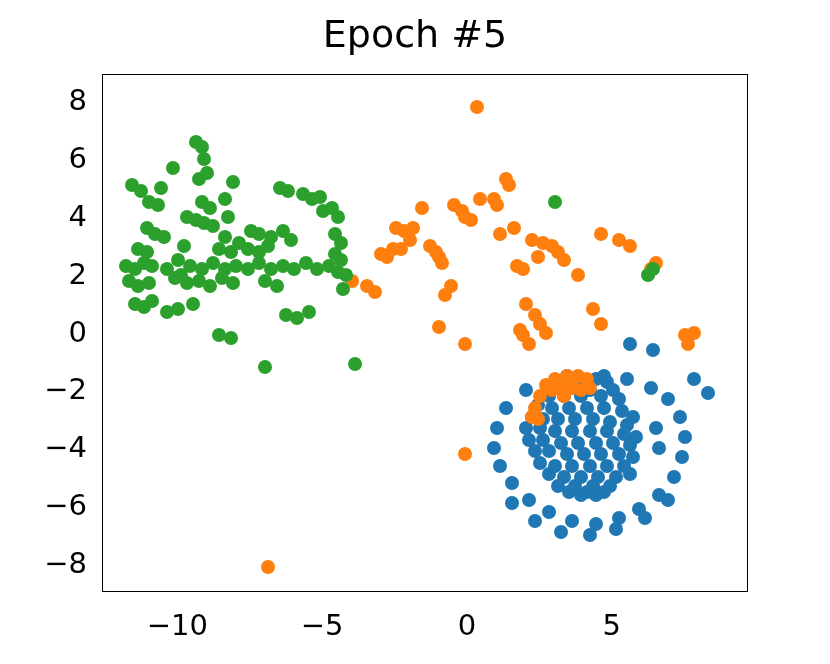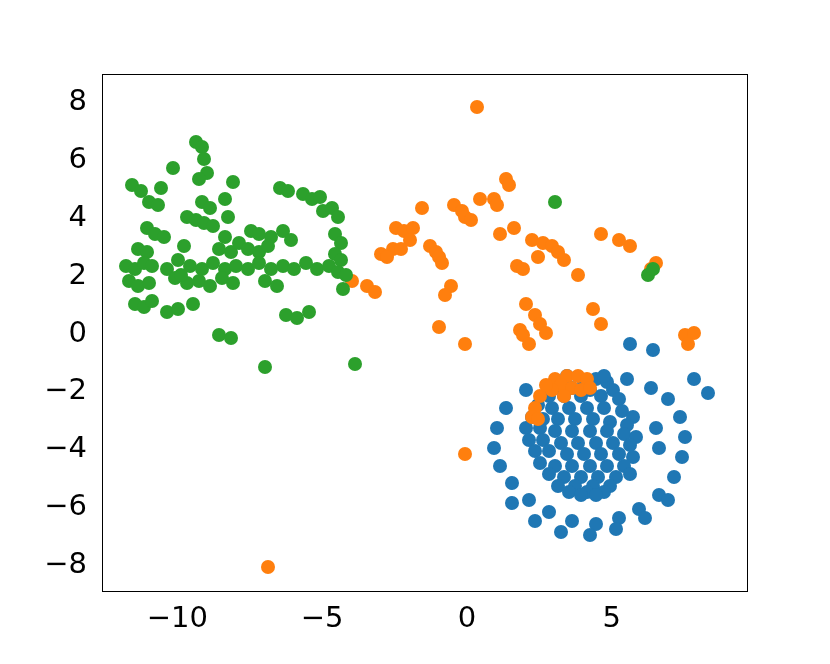--- a/index.html
+++ b/index.html
@@ -26,21 +26,21 @@
   .pt.c1{background:#ff7f0e;}
   .pt.c2{background:#2ca02c;}
 
   
   .tick-y{position:absolute;left:-6.5px;width:6.5px;height:0;
           border-top:1.6px solid #000;}
   .tick-x{position:absolute;top:100%;height:6.5px;width:0;
           border-left:1.6px solid #000;}
   .ylab{position:absolute;right:0;text-align:right;font-size:29px;color:#000;
         transform:translateY(-50%);white-space:nowrap;}
-  .xlab{position:absolute;top:0;text-align:center;font-size:29px;color:#000;
+  .xlab{position:absolute;top:8px;text-align:center;font-size:29px;color:#000;
         transform:translateX(-50%);white-space:nowrap;}
   #ylabels{position:absolute;left:0px;top:74px;width:95px;height:518px;}
   #xlabels{position:absolute;left:102px;top:600px;width:646px;height:40px;}
 
   
   #legend{
     position:absolute;left:491px;top:95px;width:239px;height:140px;
     background:rgba(255,255,255,0.80);
     border:1px solid #cccccc;border-radius:5px;box-sizing:border-box;
     padding:6px 10px 6px 12px;
@@ -48,20 +48,21 @@
   .legend-row{display:flex;align-items:center;height:44px;}
   .legend-swatch{width:15px;height:15px;border-radius:50%;flex:0 0 auto;
                  margin-right:12px;}
   .legend-text{font-size:30px;color:#000;line-height:1;white-space:nowrap;}
 </style>
 </head>
 <body>
 
 <div id="figure">
 
+  <div id="chart-title">Epoch #5</div>
 
   <div id="ylabels">
       <div class="ylab" style="top: 26px; right: 8px;">8</div>
       <div class="ylab" style="top: 83.9px; right: 8px;">6</div>
       <div class="ylab" style="top: 141.8px; right: 8px;">4</div>
       <div class="ylab" style="top: 199.7px; right: 8px;">2</div>
       <div class="ylab" style="top: 257.6px; right: 8px;">0</div>
       <div class="ylab" style="top: 315.4px; right: 8px;">−2</div>
       <div class="ylab" style="top: 373.3px; right: 8px;">−4</div>
       <div class="ylab" style="top: 431.2px; right: 8px;">−6</div>

